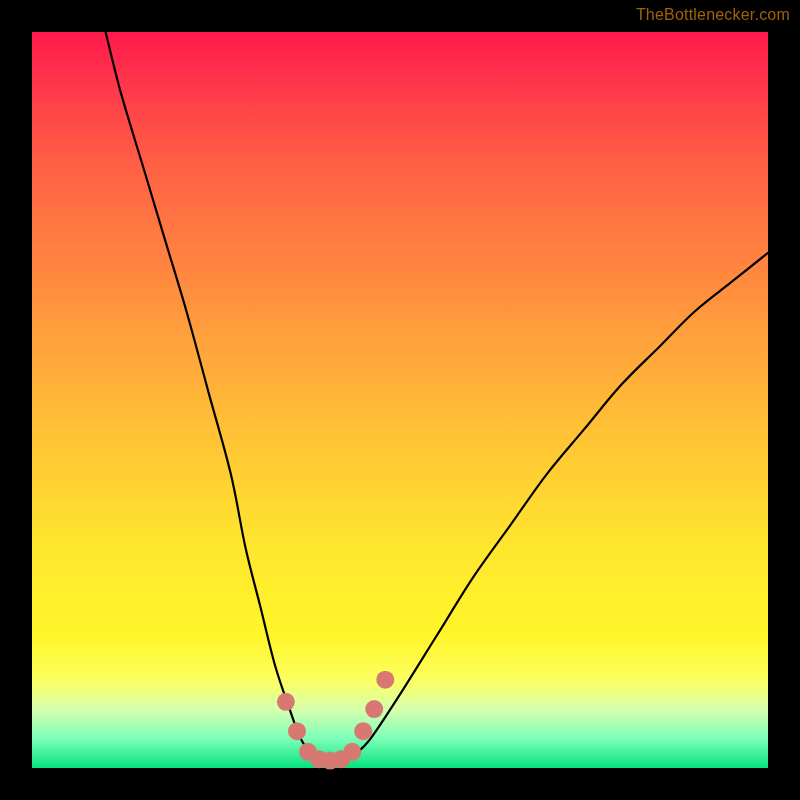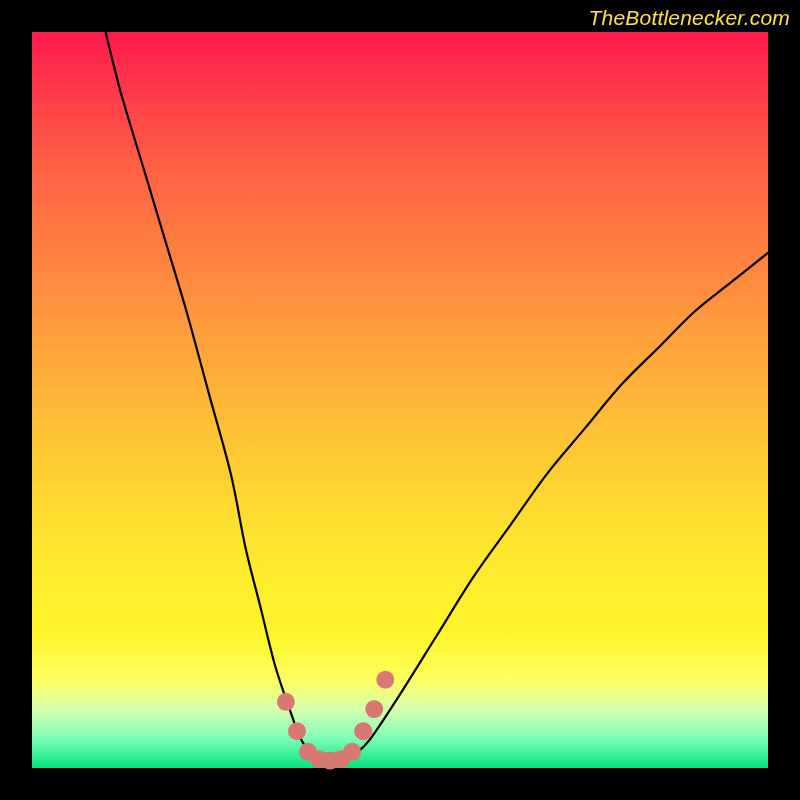--- a/index.html
+++ b/index.html
@@ -30,26 +30,25 @@
       #fcff60 88%,
       #d7ffae 92%,
       #7dffb8 96%,
       #06e27f 100%
     );
   }
   .watermark {
     position: absolute;
     top: 6px;
     right: 10px;
-    color: #fde047;
-    font-size: 21px;
+    color: #a16207;
+    font-size: 16px;
     font-weight: 500;
     letter-spacing: 0.2px;
     user-select: none;
-    font-style: italic;
   }
   svg.plot {
     position: absolute;
     left: 0;
     top: 0;
     width: 736px;
     height: 736px;
     overflow: visible;
   }
   .curve {

